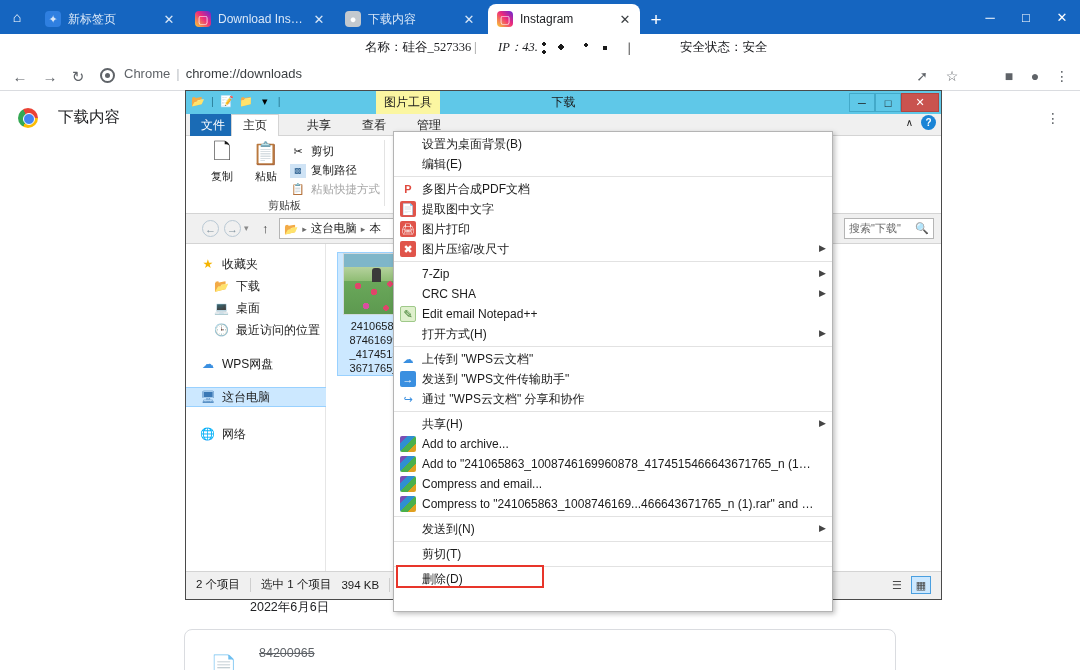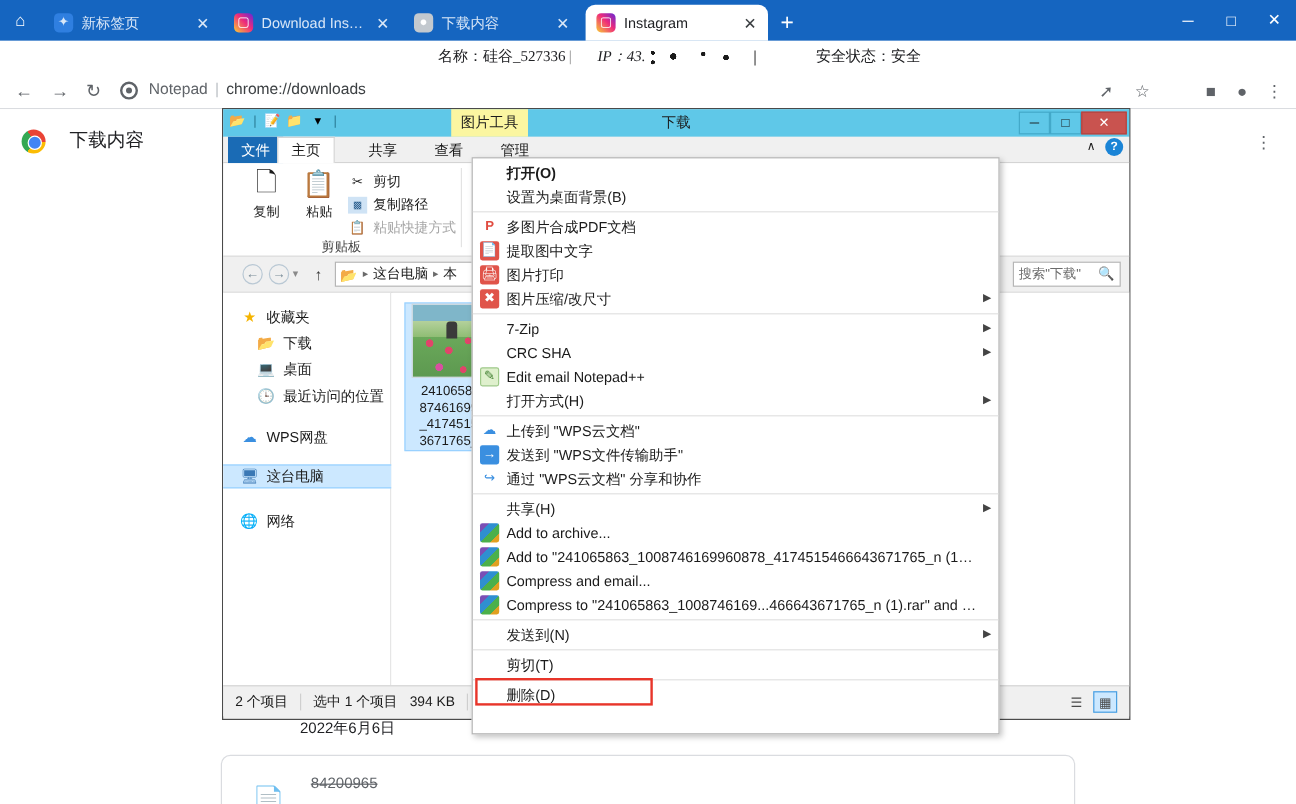--- a/index.html
+++ b/index.html
@@ -385,21 +385,21 @@
   <span class="is-sec">安全状态：安全</span>
 </div>
 
 <div class="chrome-toolbar">
   <div class="nav-btn" style="left:10px;">←</div>
   <div class="nav-btn" style="left:40px;">→</div>
   <div class="nav-btn" style="left:68px;">↻</div>
   <div class="omnibox">
     <div class="omni-icon"></div>
     <div class="omni-text">
-      <span class="scheme">Notepad</span><span class="divider">|</span><span>chrome://downloads</span>
+      <span class="scheme">Chrome</span><span class="divider">|</span><span>chrome://downloads</span>
     </div>
   </div>
   <div class="tb-icon" style="left:913px;">➚</div>
   <div class="tb-icon" style="left:943px;">☆</div>
   <div class="tb-icon" style="left:1000px;">■</div>
   <div class="tb-icon" style="left:1026px;">●</div>
   <div class="tb-icon" style="left:1053px;">⋮</div>
 </div>
 
 <div class="dl-page">
@@ -547,25 +547,25 @@
     <span class="st-seg" style="padding-left:0;">394 KB</span>
     <span class="st-div"></span>
     <div class="viewbtns">
       <span class="vbtn">☰</span>
       <span class="vbtn active">▦</span>
     </div>
   </div>
 </div>
 
 <div class="ctxmenu" id="ctxmenu">
-    <div class="ctx-item bold">
-      <span class="ctx-label">打开(O)</span>
-    </div>
     <div class="ctx-item">
       <span class="ctx-label">设置为桌面背景(B)</span>
+    </div>
+    <div class="ctx-item">
+      <span class="ctx-label">编辑(E)</span>
     </div>
     <div class="ctx-sep"></div>
     <div class="ctx-item">
       <span class="ctx-ico ico-pdf">P</span>
       <span class="ctx-label">多图片合成PDF文档</span>
     </div>
     <div class="ctx-item">
       <span class="ctx-ico ico-ocr">📄</span>
       <span class="ctx-label">提取图中文字</span>
     </div>

